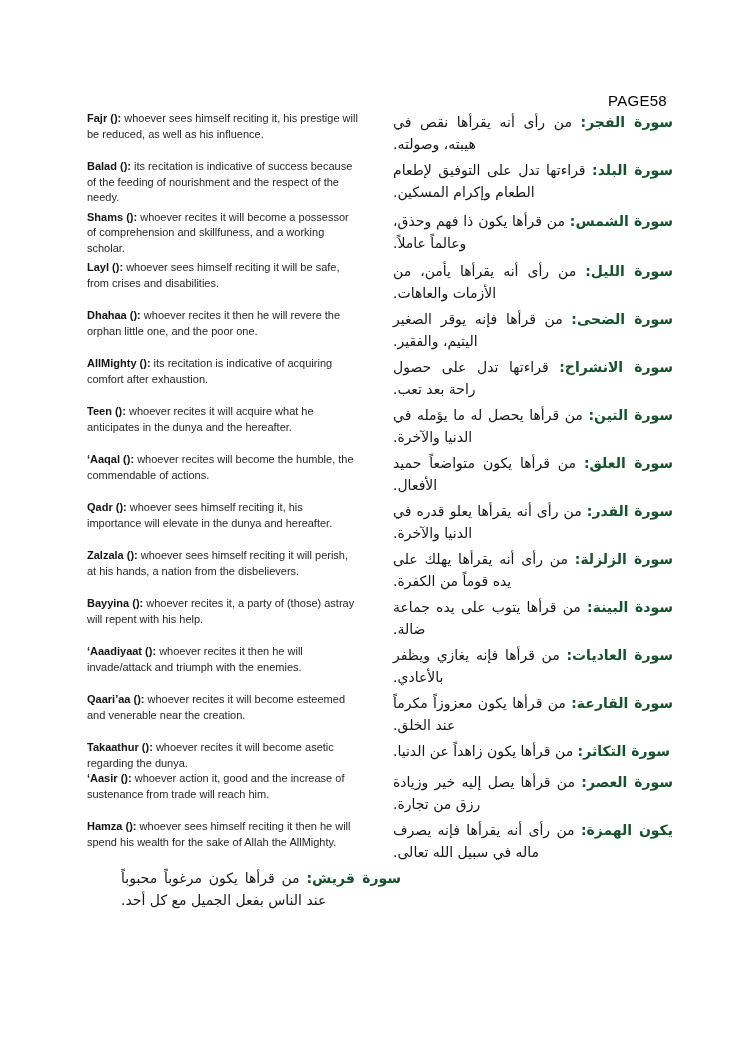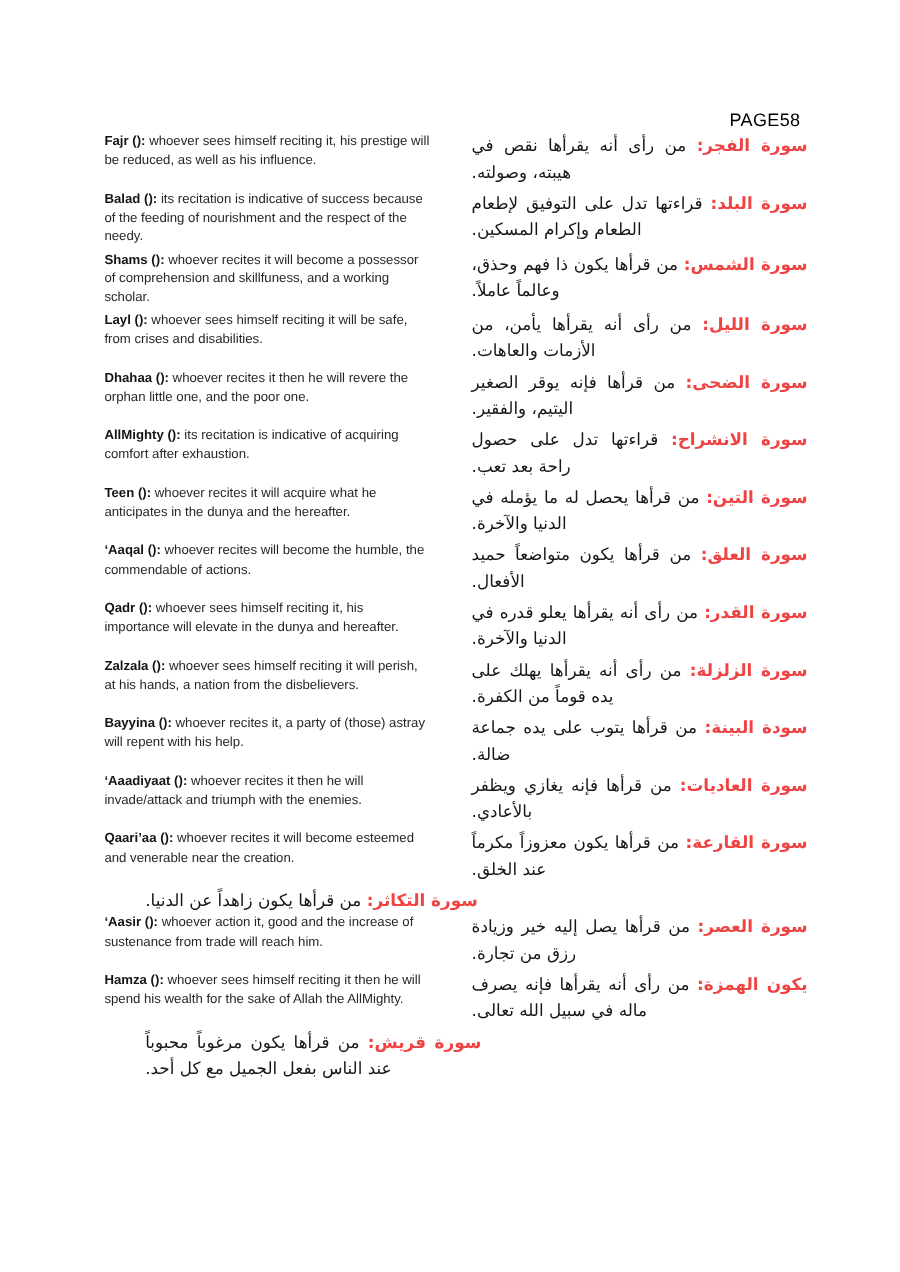--- a/index.html
+++ b/index.html
@@ -52,21 +52,21 @@
     width: 280px;
     margin: 0 0 0 34px;
     direction: rtl;
     text-align: justify;
     text-align-last: left;
     font-size: 14px;
     line-height: 22px;
     color: #161616;
     font-family: "DejaVu Sans", sans-serif;
   }
-  .ar b { font-weight: bold; color: #ef4444; }
+  .ar b { font-weight: bold; color: #14532d; }
 </style>
 </head>
 <body>
 
 <div class="page">
   <div class="page-header">PAGE58</div>
 
   <div class="rows">
   <div class="row">
     <p class="en"><b>Fajr ():</b> <span>whoever sees himself reciting it, his prestige will be reduced, as well as his influence.</span></p>
@@ -127,20 +127,21 @@
     <p class="en"><b>‘Aaadiyaat ():</b> <span>whoever recites it then he will invade/attack and triumph with the enemies.</span></p>
     <p class="ar" dir="rtl"><b>سورة العاديات:</b> <span>من قرأها فإنه يغازي ويظفر بالأعادي.</span></p>
   </div>
 
   <div class="row">
     <p class="en"><b>Qaari’aa ():</b> <span>whoever recites it will become esteemed and venerable near the creation.</span></p>
     <p class="ar" dir="rtl"><b>سورة القارعة:</b> <span>من قرأها يكون معزوزاً مكرماً عند الخلق.</span></p>
   </div>
 
   <div class="row">
+    <p class="en"><b>Takaathur ():</b> <span>whoever recites it will become asetic regarding the dunya.</span></p>
     <p class="ar" dir="rtl"><b>سورة التكاثر:</b> <span>من قرأها يكون زاهداً عن الدنيا.</span></p>
   </div>
 
   <div class="row">
     <p class="en"><b>‘Aasir ():</b> <span>whoever action it, good and the increase of sustenance from trade will reach him.</span></p>
     <p class="ar" dir="rtl"><b>سورة العصر:</b> <span>من قرأها يصل إليه خير وزيادة رزق من تجارة.</span></p>
   </div>
 
   <div class="row">
     <p class="en"><b>Hamza ():</b> <span>whoever sees himself reciting it then he will spend his wealth for the sake of Allah the AllMighty.</span></p>

